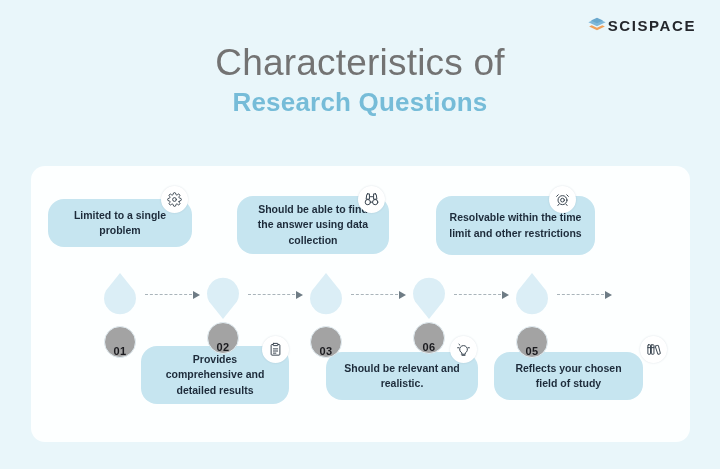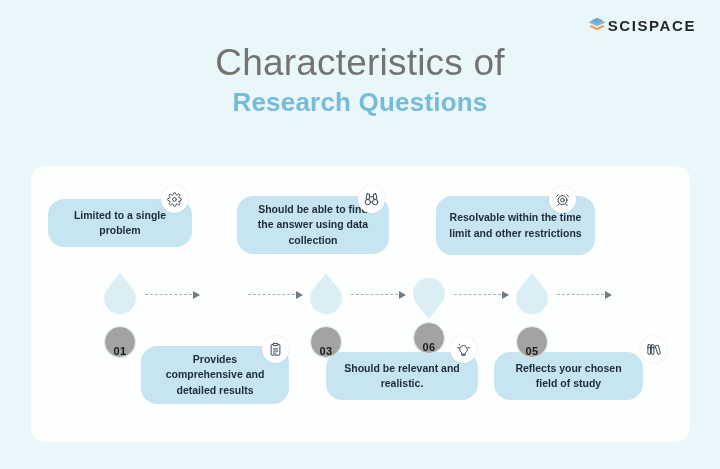--- a/index.html
+++ b/index.html
@@ -221,20 +221,28 @@
     <div class="disc">
       <span class="num">01</span>
     </div>
   </div>
 
   <div class="connector" style="left:114px;top:22px;width:55px;">
     <span class="dash"></span>
     <span class="head"></span>
   </div>
 
+  <div class="pin down" style="left:172px;top:5px;">
+    <svg class="drop" viewBox="0 0 32 46" aria-hidden="true">
+      <path d="M16 0 30 17.5a16 16 0 1 1-28 0z" fill="#dbeef6"></path>
+    </svg>
+    <div class="disc">
+      <span class="num">02</span>
+    </div>
+  </div>
 
   <div class="connector" style="left:217px;top:22px;width:55px;">
     <span class="dash"></span>
     <span class="head"></span>
   </div>
 
   <div class="pin up" style="left:275px;top:5px;">
     <svg class="drop" viewBox="0 0 32 46" aria-hidden="true">
       <path d="M16 0 30 17.5a16 16 0 1 1-28 0z" fill="#dbeef6"></path>
     </svg>

